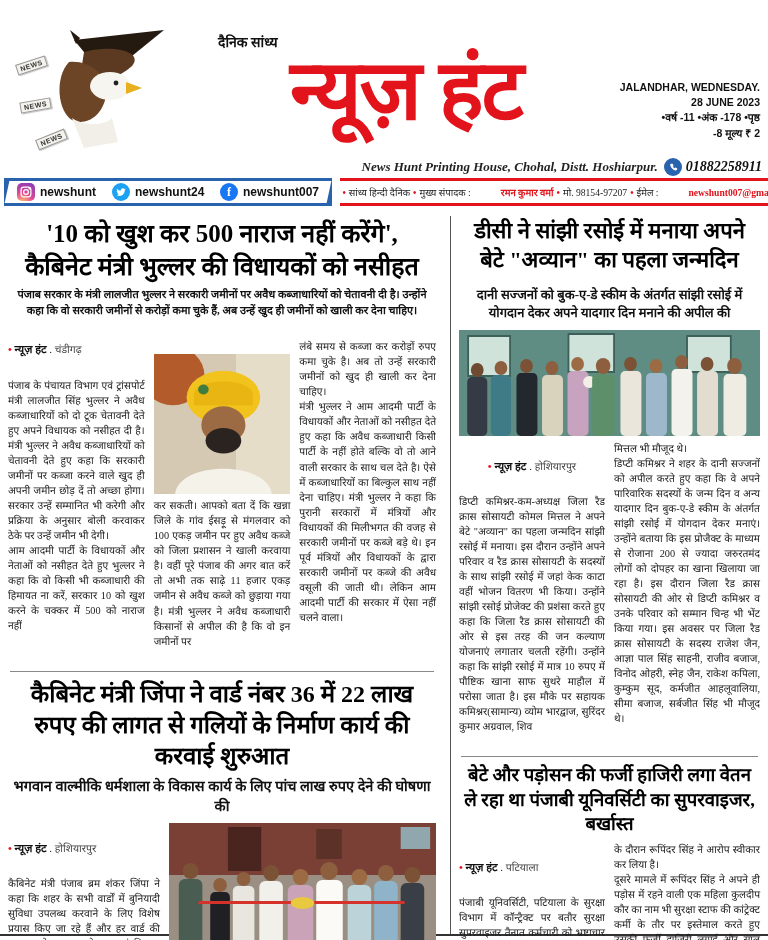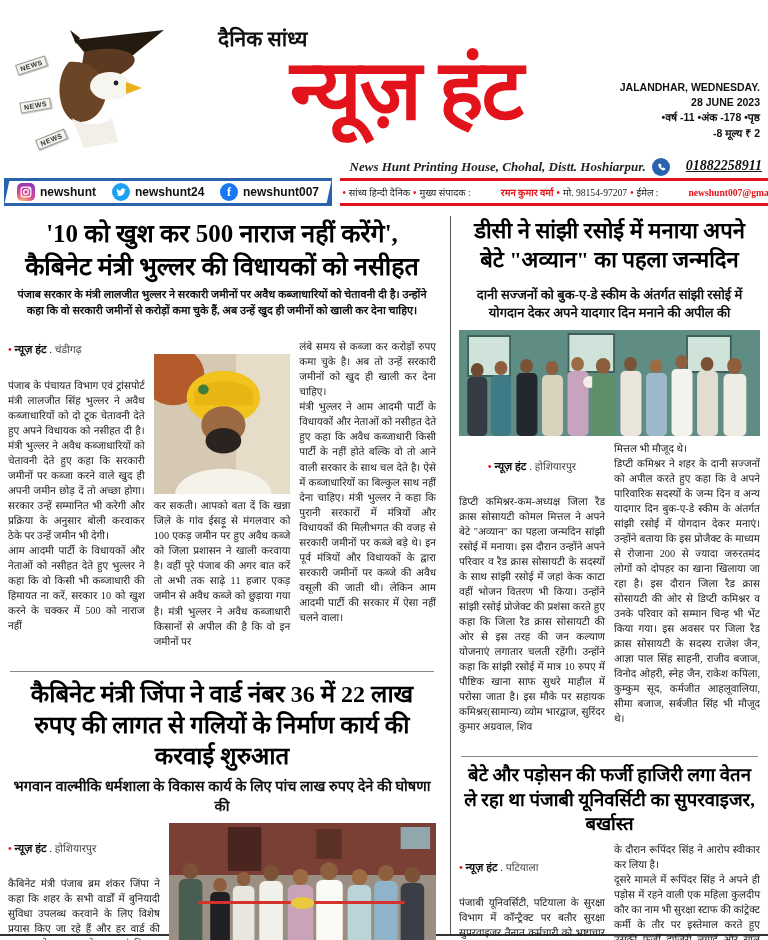--- a/index.html
+++ b/index.html
@@ -15,37 +15,37 @@
   .logo { position:absolute; left:14px; top:22px; width:170px; height:148px; }
   .paper-chip {
     position:absolute; background:#f4f2ec; border:1px solid #999; color:#333;
     font:bold 7px "Liberation Sans",sans-serif; padding:1px 3px; letter-spacing:.5px;
     box-shadow:1px 1px 1px rgba(0,0,0,.25);
   }
   .chip1 { left:2px;  top:38px;  transform:rotate(-18deg); }
   .chip2 { left:6px;  top:78px;  transform:rotate(-10deg); }
   .chip3 { left:22px; top:112px; transform:rotate(-22deg); }
   .tagline {
-    position:absolute; left:218px; top:24px;
-    font-weight:bold; font-size:21px; color:#111;
+    position:absolute; left:218px; top:32px;
+    font-weight:bold; font-size:14px; color:#111;
   }
   .main-title {
     position:absolute; left:196px; top:38px; width:420px;
     font-weight:bold; font-size:84px; line-height:1.25;
     color:#e3131b; text-align:center; letter-spacing:-2px;
   }
   .edition {
     position:absolute; right:8px; top:80px; text-align:right;
     font:bold 10.5px/1.45 "Liberation Sans",sans-serif; color:#111;
   }
   .printline {
     position:absolute; right:6px; top:158px; display:flex; align-items:center; gap:6px;
   }
   .printing-house { font:bold italic 13px "Liberation Serif",serif; color:#222; }
-  .phone-wrap { display:flex; align-items:flex-start; gap:16px;text-decoration:underline; }
+  .phone-wrap { display:flex; align-items:center; gap:4px; }
   .phone-num { font:bold italic 14px "Liberation Serif",serif; color:#111; }
   .bars { position:absolute; left:0; right:0; bottom:6px; display:flex; gap:8px; padding:0 4px; }
   .social-bar { width:392px; background:#2a63ad; padding:3px; }
   .social-inner {
     background:#fff; height:22px; display:flex; align-items:center; gap:16px;
     padding:0 10px; transform:skewX(-12deg);
   }
   .social-item { display:flex; align-items:center; gap:5px; transform:skewX(12deg); }
   .handle { font:bold 12px "Liberation Sans",sans-serif; color:#111; }
   .icon-circle {

